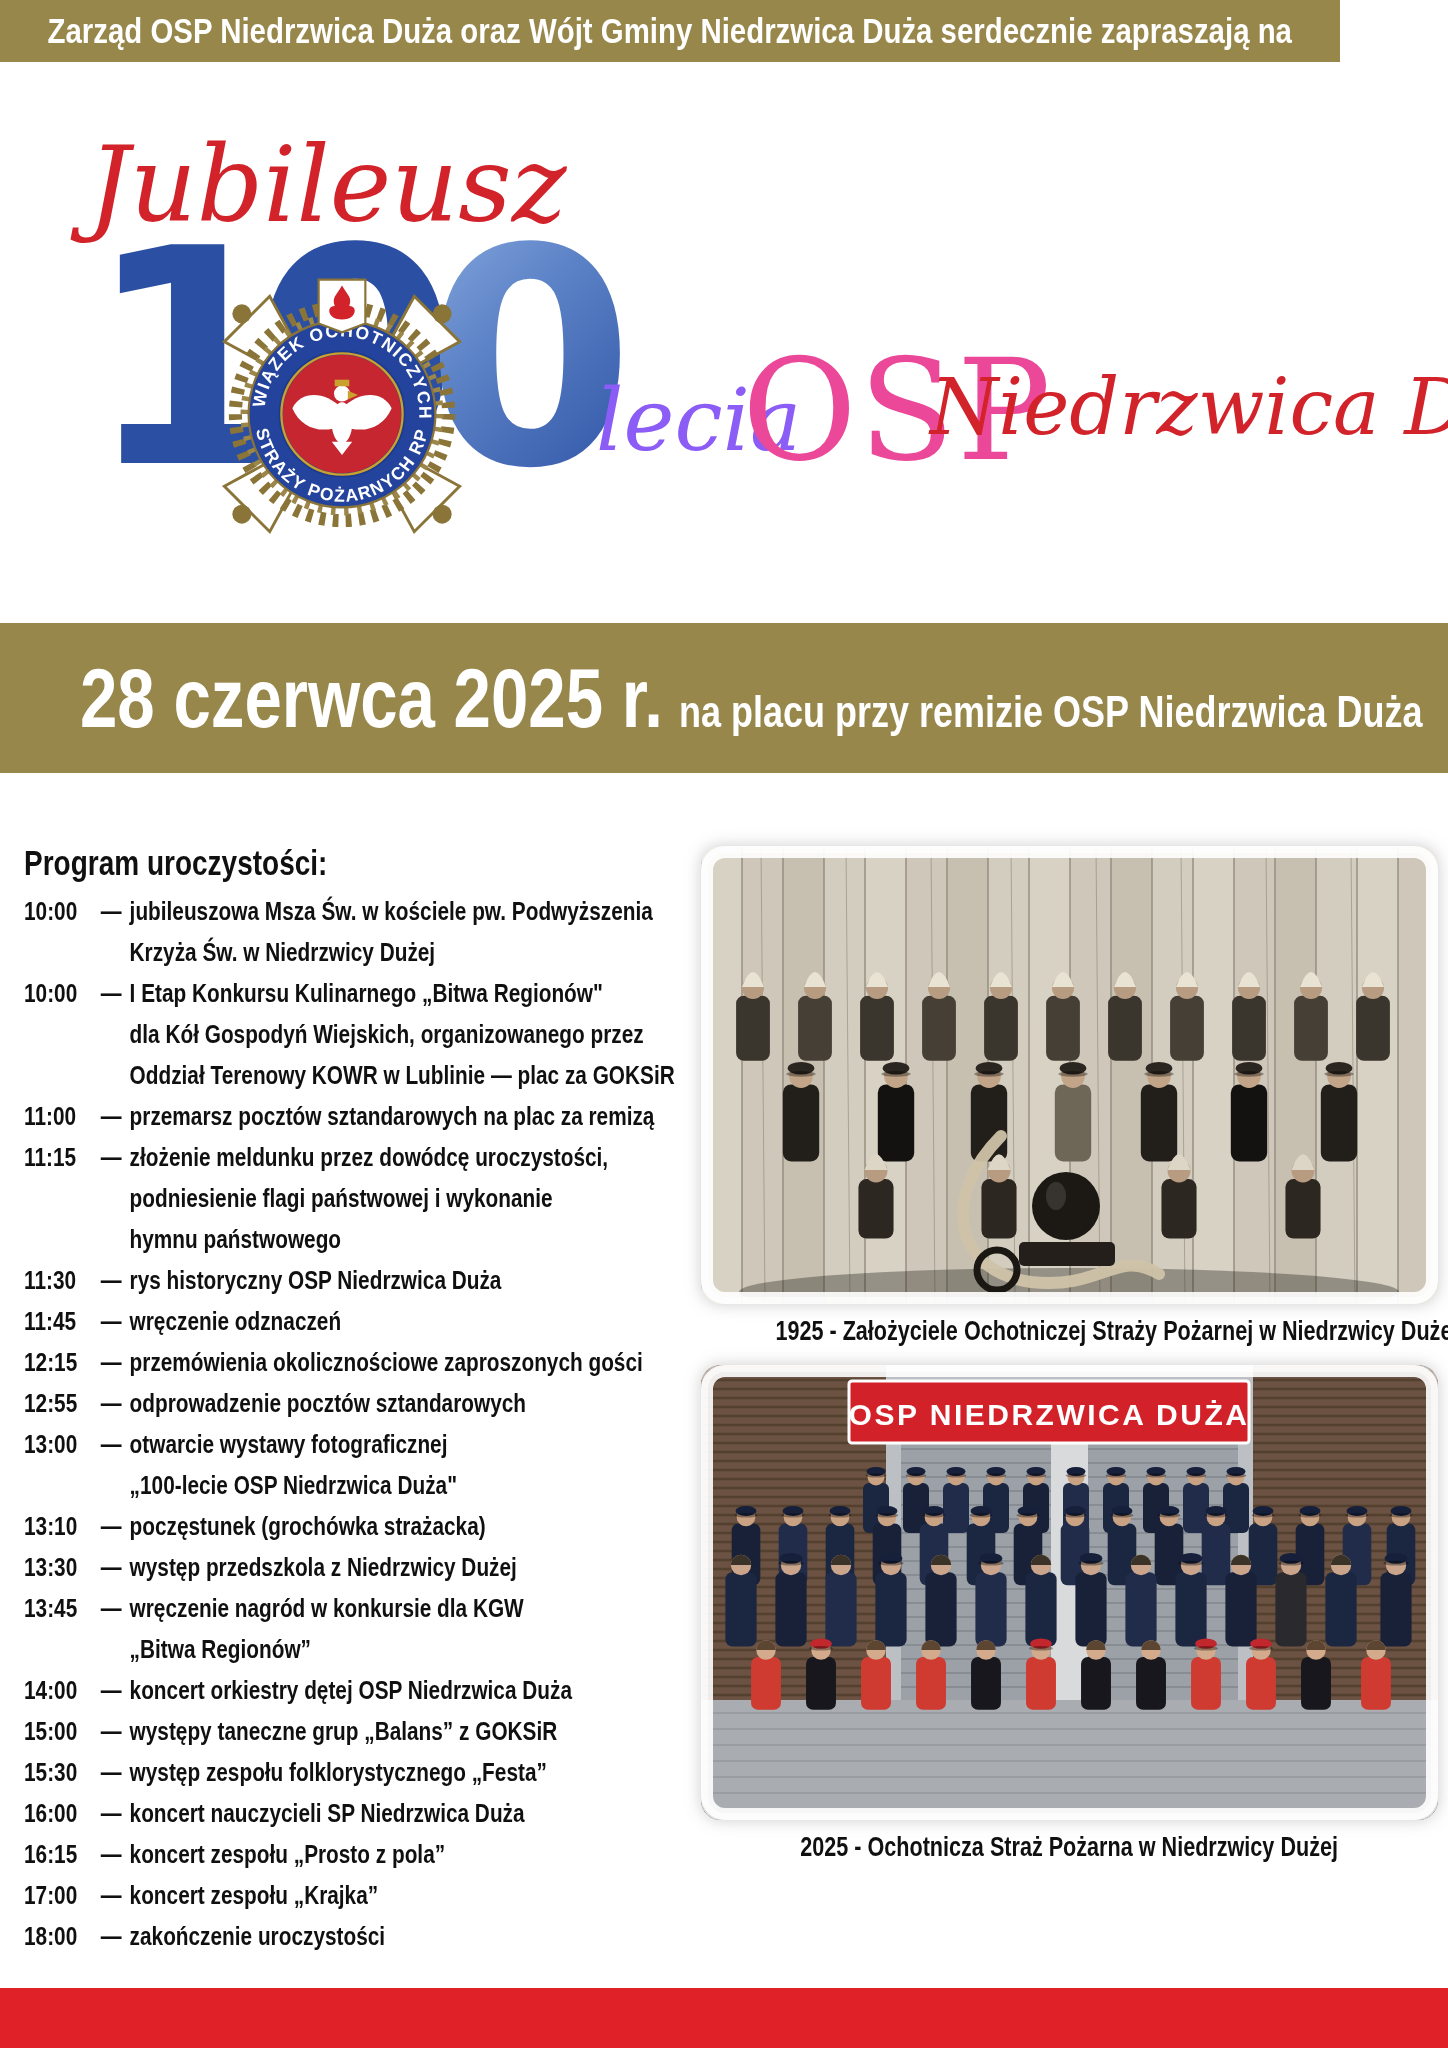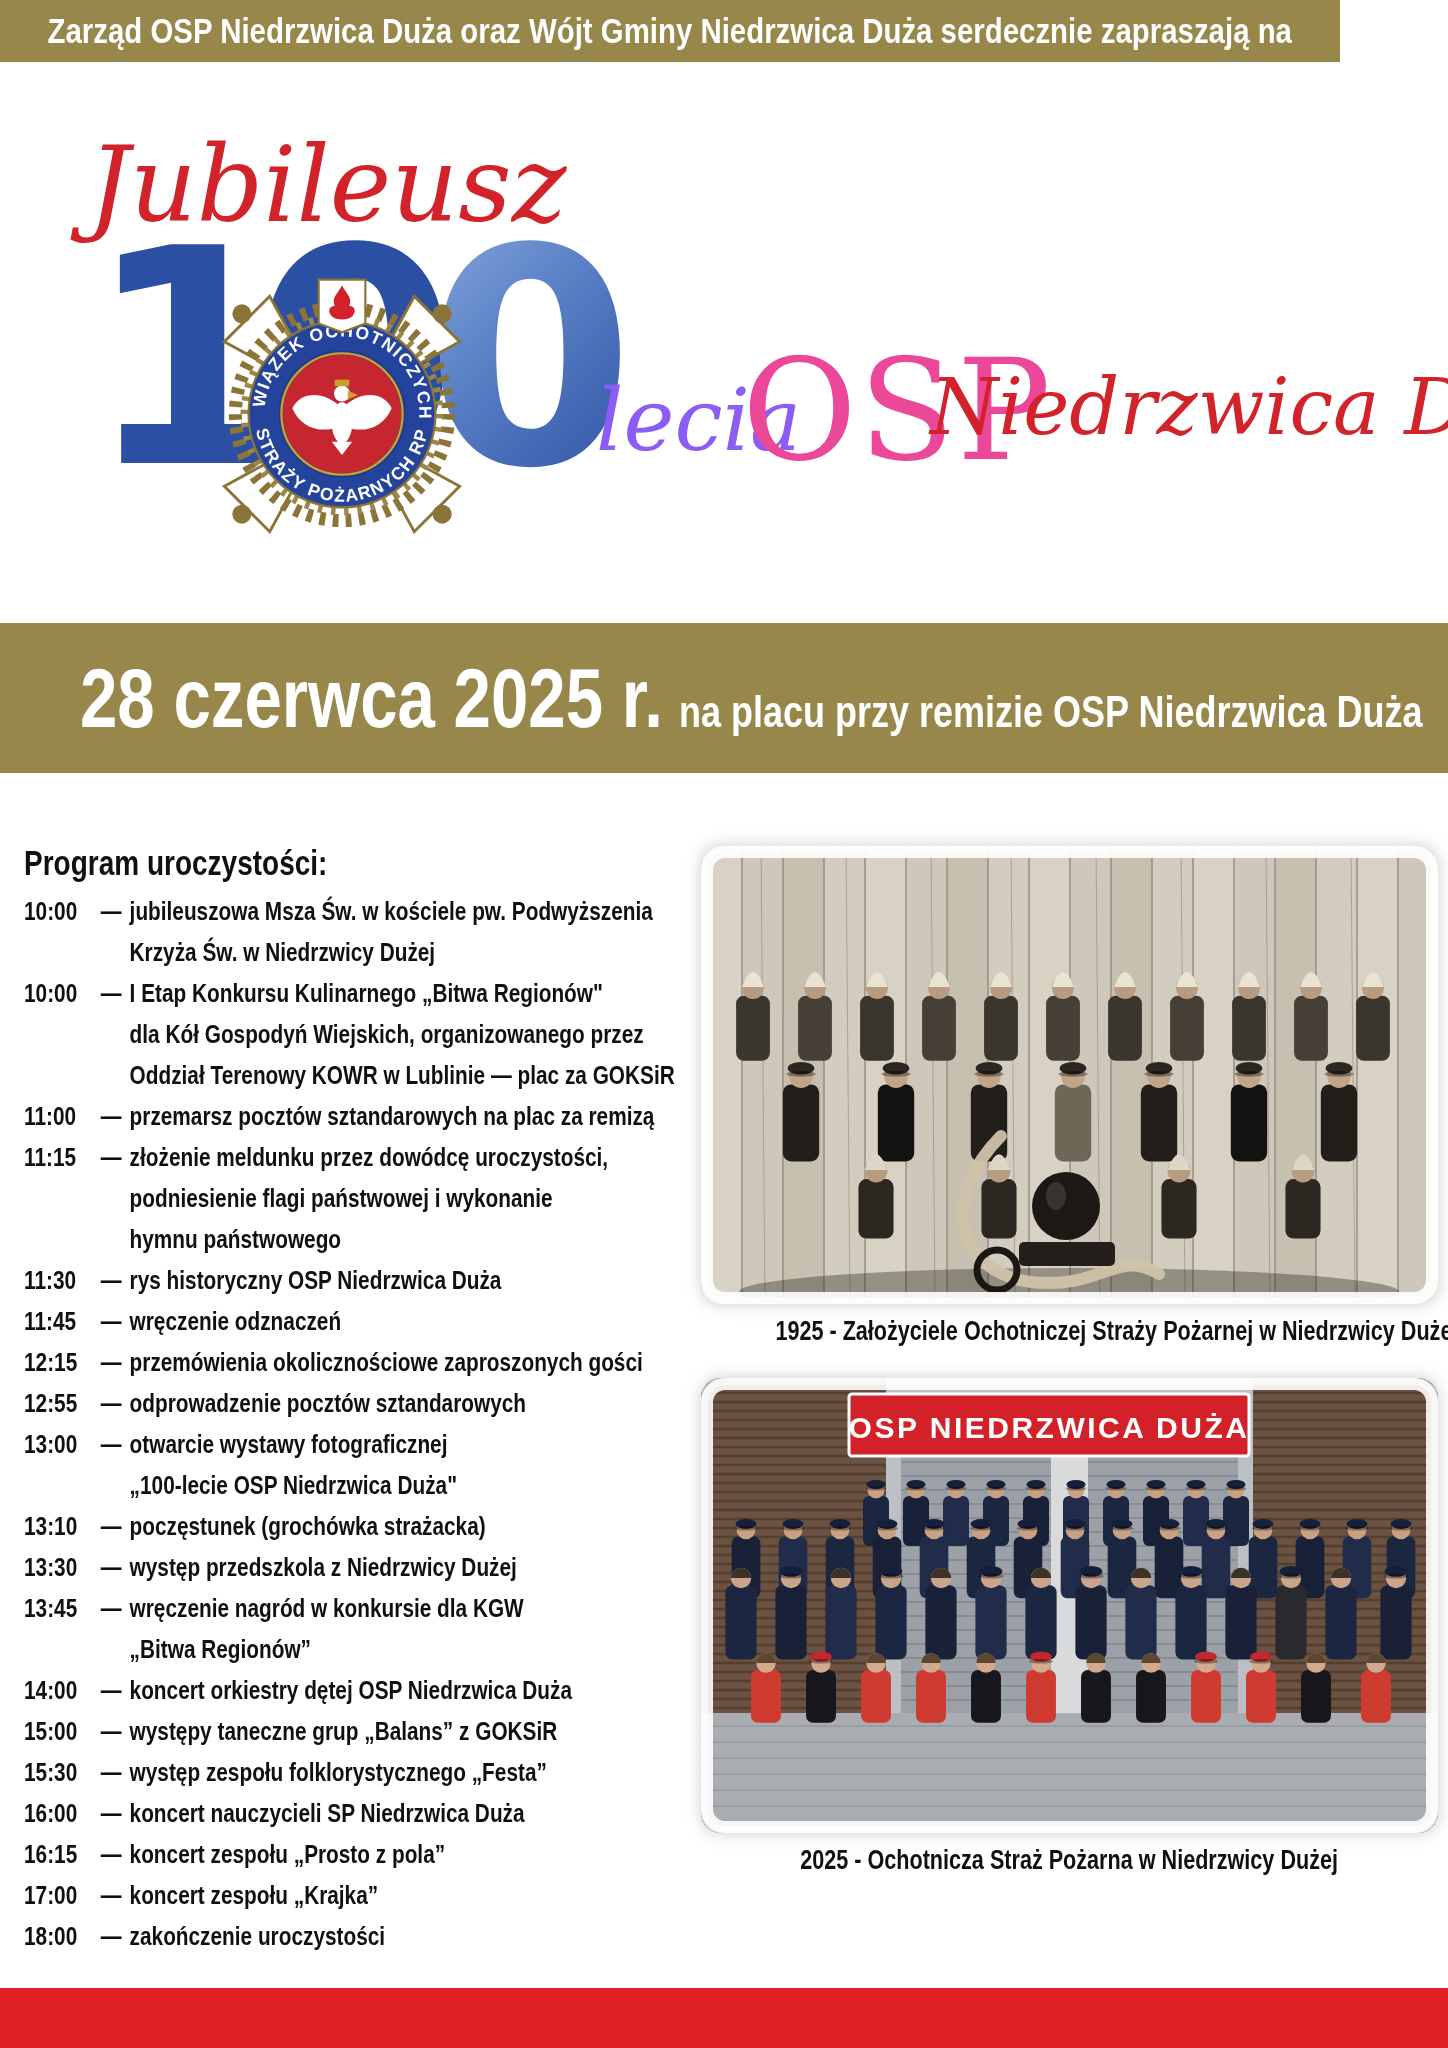--- a/index.html
+++ b/index.html
@@ -52,21 +52,21 @@
   .prog-dash{width:46px;flex:none;text-align:center;}
   .prog-desc{flex:1;}
 
   
   .gallery{position:absolute;left:690px;top:836px;width:758px;}
   .years{font-family:"DejaVu Serif",serif;font-size:58px;color:#CE2027;text-align:center;
          letter-spacing:10px;}
   .photo{width:737px;margin:10px auto 0;border-radius:20px;overflow:hidden;position:relative;
          box-shadow:0 0 16px rgba(110,110,110,.35);}
   .photo svg{display:block;}
-  .photo2{margin-top:31px;}
+  .photo2{margin-top:18px;}
   .caption{margin-top:12px;text-align:center;font-weight:bold;font-size:27px;color:#101010;
            white-space:nowrap;}
   .caption .inner{display:inline-block;transform:scaleX(.8);}
 
   
   .band-bottom{position:absolute;left:0;top:1988px;width:1448px;height:60px;background:#E02128;}
 </style>
 </head>
 <body>
 

